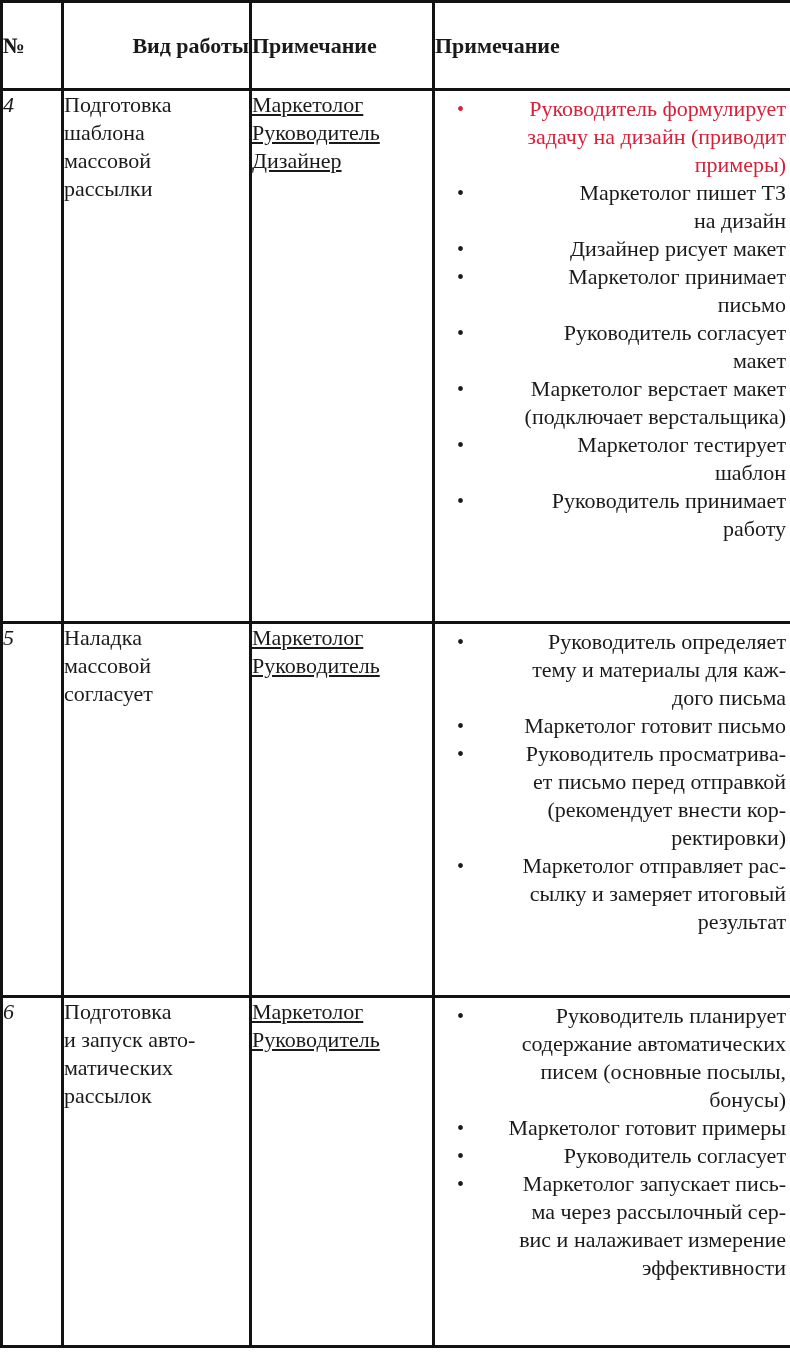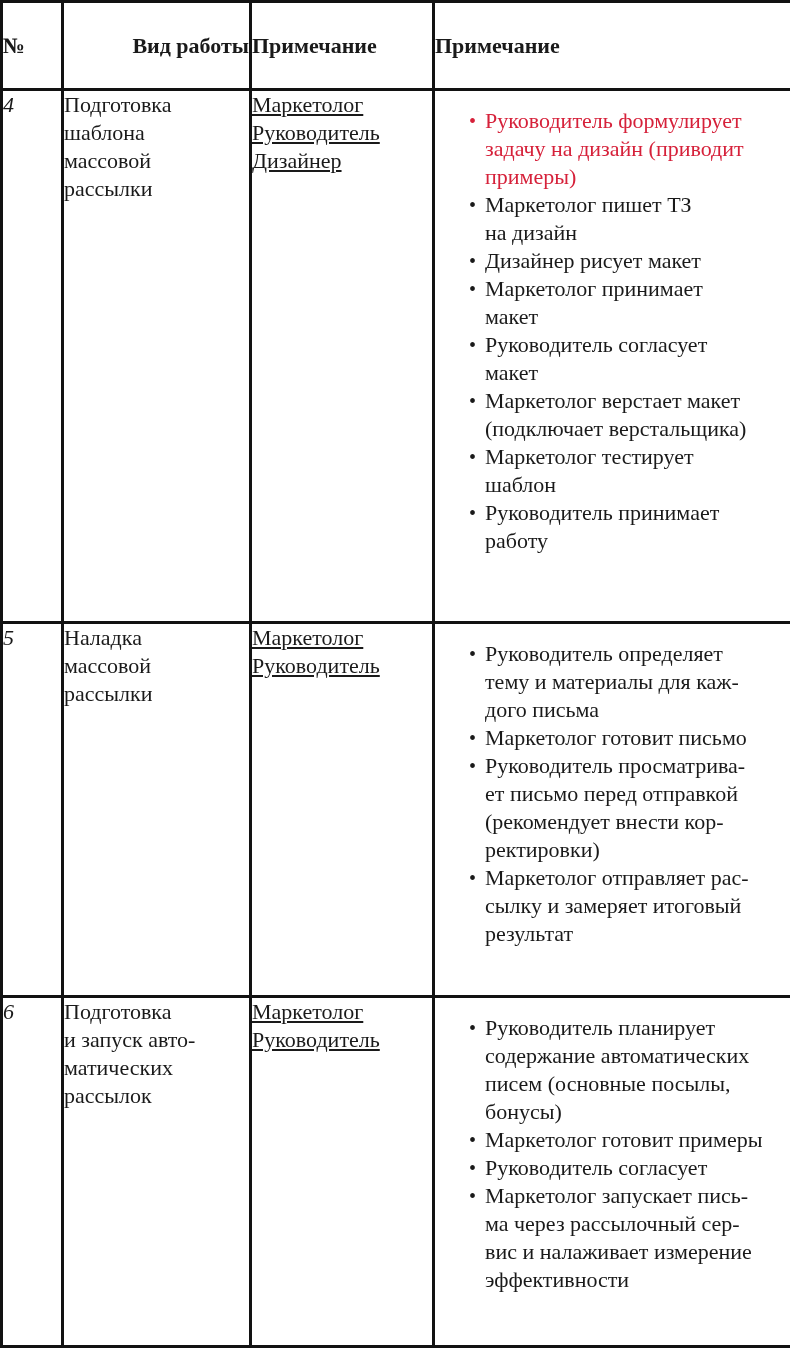--- a/index.html
+++ b/index.html
@@ -57,23 +57,24 @@
   td.num{
     padding:28px 4px 0 15px;
     font-style:italic;
   }
   td.work{padding:28px 8px 0 16px;}
   td.exec{padding:28px 6px 0 14px;text-decoration:underline;}
   td.note{padding:28px 6px 0 0;}
   .ml{white-space:pre-line;display:block;}
   
   ul.notes{
-    margin:16px;
+    margin:4px;
     padding:0 0 0 16px;
     list-style:none;
+    text-align:right;
   }
   ul.notes li{
     position:relative;
     padding-left:18px;
     line-height:28px;
   }
   ul.notes li::before{
     content:"\2022";
     position:absolute;
     left:2px;
@@ -128,21 +129,21 @@
             </li>
           <li>
               <span class="ml">Маркетолог пишет ТЗ
 на дизайн</span>
             </li>
           <li>
               <span class="ml">Дизайнер рисует макет</span>
             </li>
           <li>
               <span class="ml">Маркетолог принимает
-макет</span>
+письмо</span>
             </li>
           <li>
               <span class="ml">Руководитель согласует
 макет</span>
             </li>
           <li>
               <span class="ml">Маркетолог верстает макет
 (подключает верстальщика)</span>
             </li>
           <li>
@@ -155,21 +156,21 @@
             </li>
         </ul>
       </td>
     </tr>
 
     <tr class="r-5">
       <td class="num">5</td>
       <td class="work">
           <span class="ml">Наладка
 массовой
-рассылки</span>
+согласует</span>
         </td>
       <td class="exec">
           <span class="ml">Маркетолог
 Руководитель</span>
         </td>
       <td class="note">
         <ul class="notes">
           <li>
               <span class="ml">Руководитель определяет
 тему и материалы для каж-

